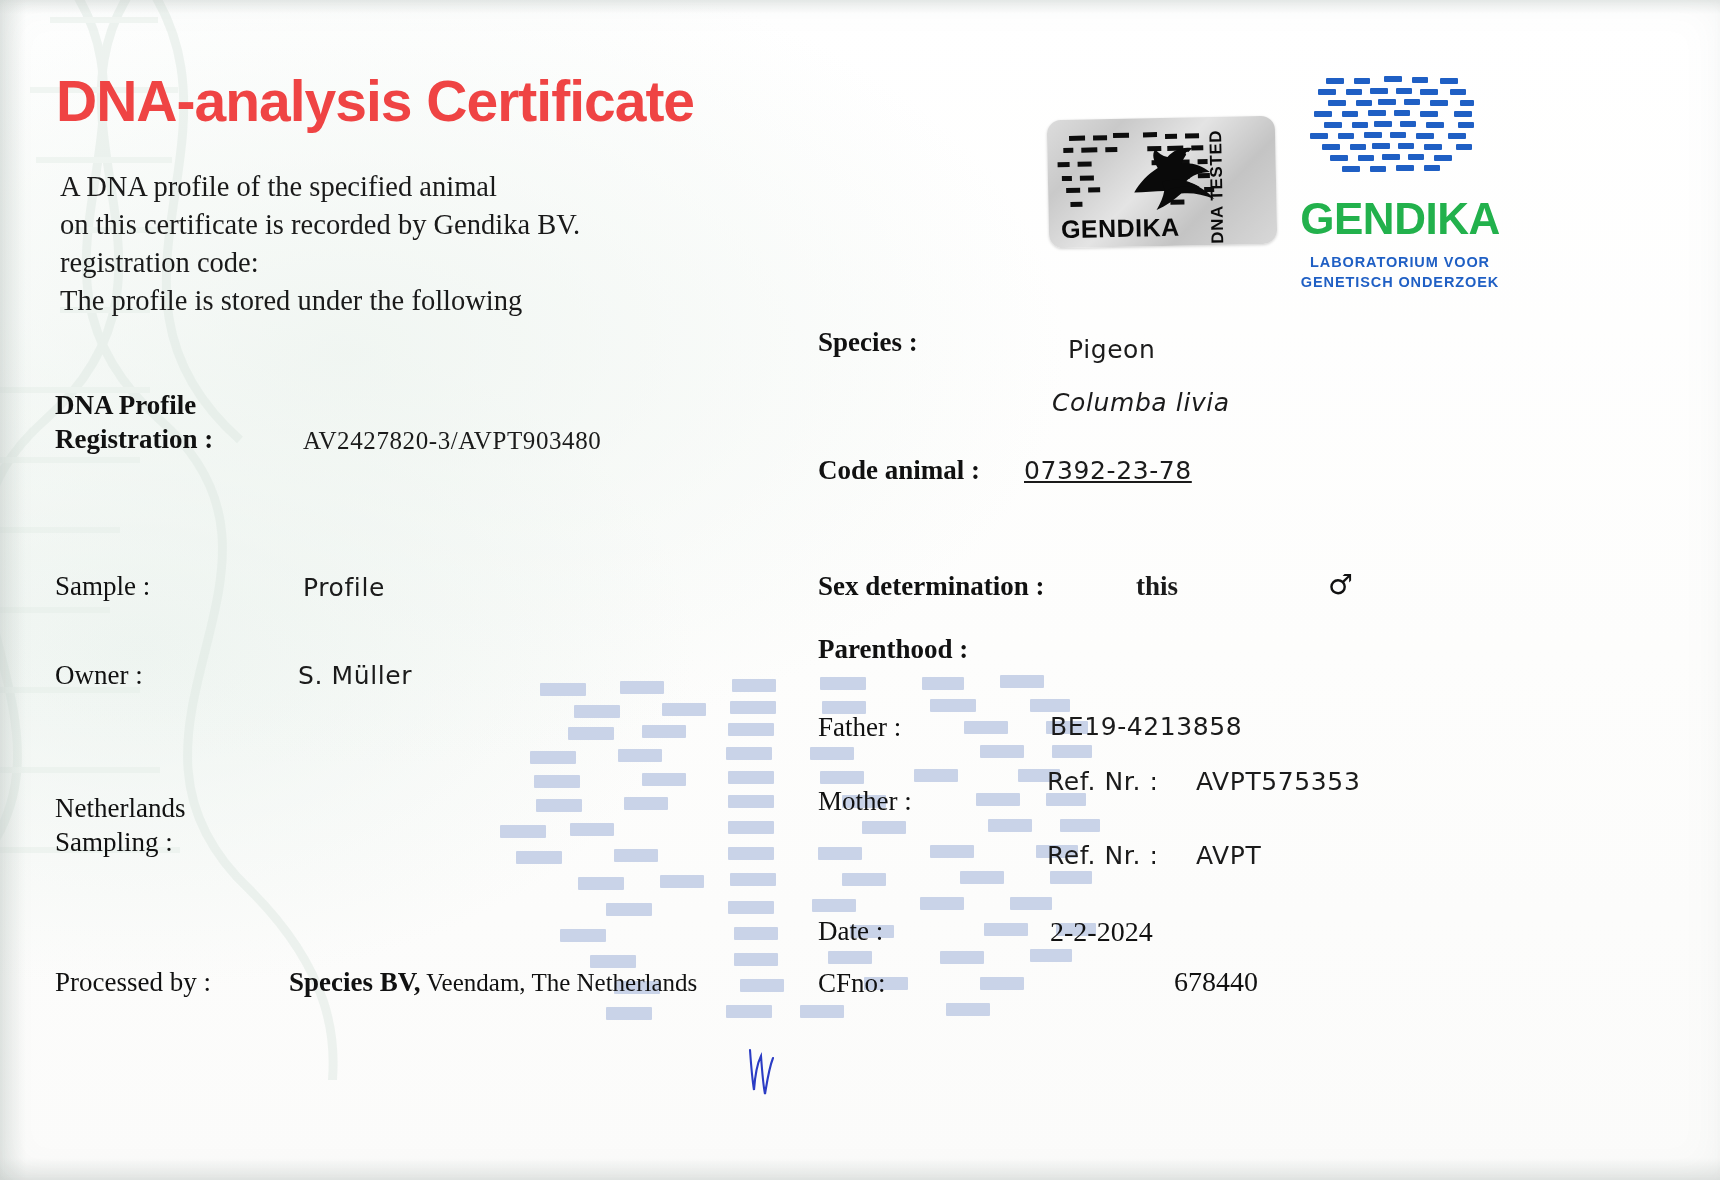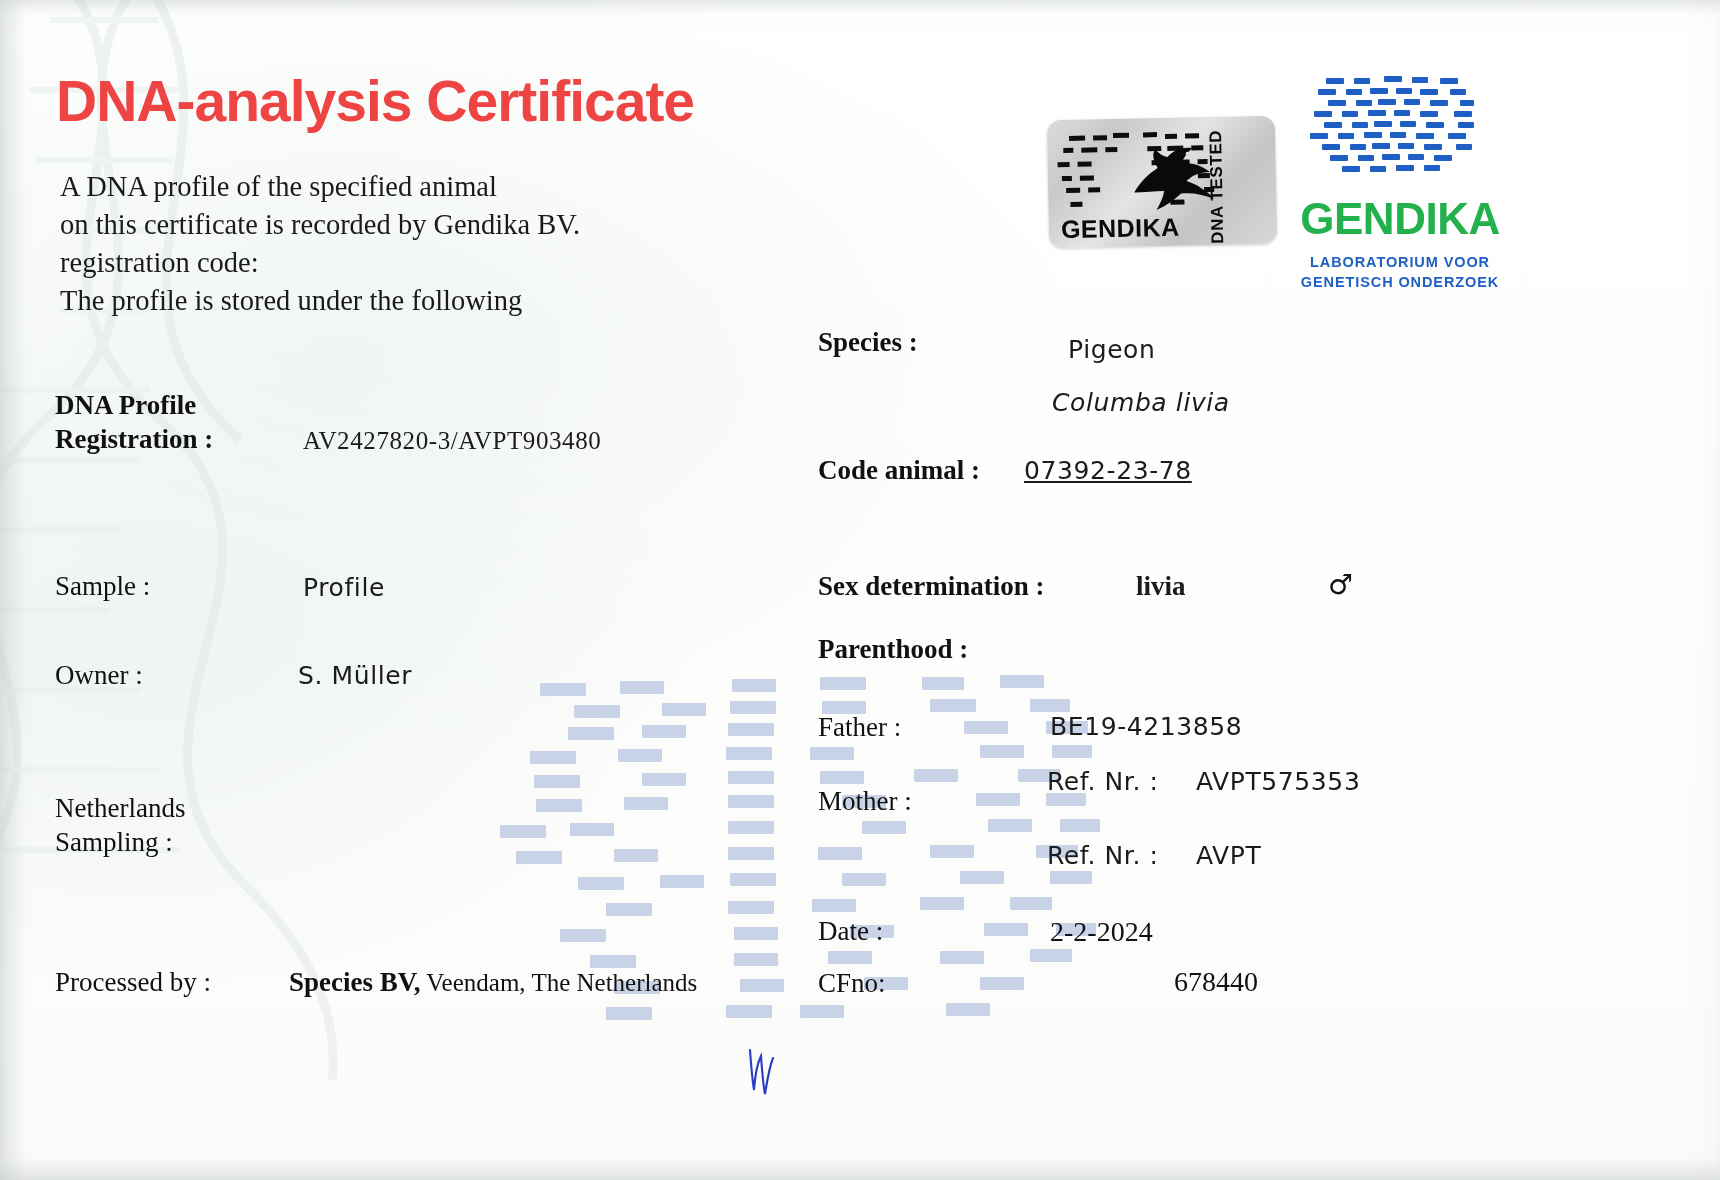--- a/index.html
+++ b/index.html
@@ -414,21 +414,21 @@
   </svg>
 
   <div class="lbl b" style="left:818px;top:327px;">Species :</div>
   <div class="val" style="left:1068px;top:335px;">Pigeon</div>
   <div class="val it" style="left:1052px;top:388px;">Columba livia</div>
 
   <div class="lbl b" style="left:818px;top:455px;">Code animal :</div>
   <div class="val" style="left:1024px;top:456px;text-decoration:underline;">07392-23-78</div>
 
   <div class="lbl b" style="left:818px;top:571px;">Sex determination :</div>
-  <div class="val serifbold" style="left:1136px;top:571px;">livia</div>
+  <div class="val serifbold" style="left:1136px;top:571px;">this</div>
   <div class="sym" style="left:1328px;top:568px;">♂</div>
 
   <div class="lbl b" style="left:818px;top:634px;">Parenthood :</div>
 
   <div class="lbl" style="left:818px;top:712px;">Father :</div>
   <div class="val" style="left:1050px;top:712px;">BE19-4213858</div>
 
   <div class="val" style="left:1047px;top:767px;">Ref. Nr.  :</div>
   <div class="val" style="left:1196px;top:767px;">AVPT575353</div>
 

